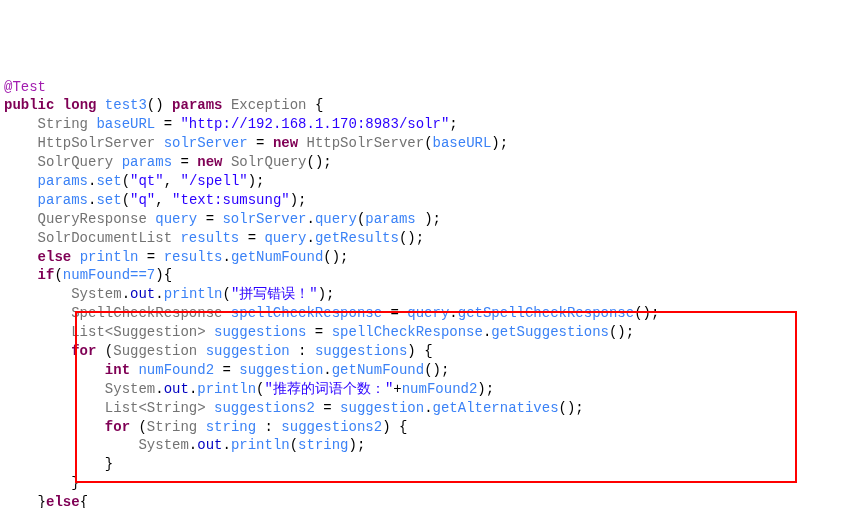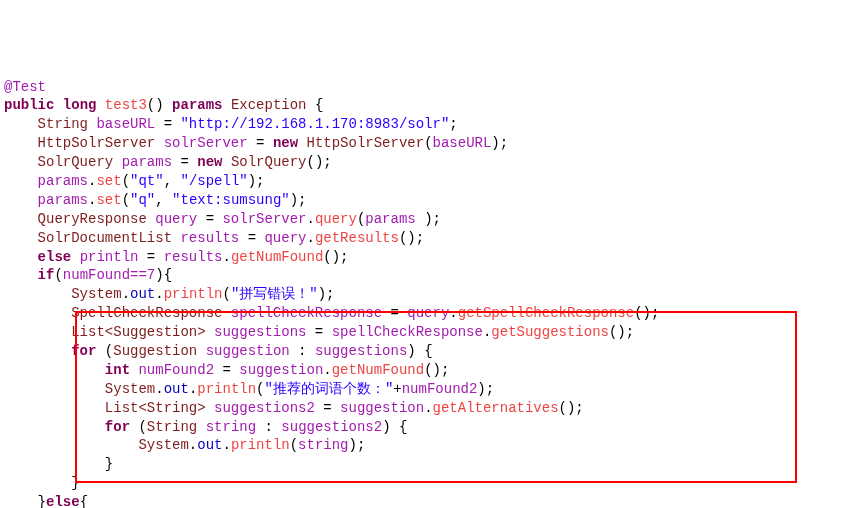--- a/index.html
+++ b/index.html
@@ -10,25 +10,25 @@
     font-size: 14px;
     line-height: 1.35;
     white-space: pre;
     color: #000000;
     width: 859px;
     box-sizing: border-box;
     position: relative;
   }
   .ann { color: #a21caf; }
   .kw  { color: #7f0055; font-weight: bold; margin-top: 10px; }
-  .typ { color: #7f1d1d; }
-  .var { color: #a21caf; }
+  .typ { color: #737373; }
+  .var { color: #3b82f6; }
   .str { color: #2a00ff; }
   .str-cn { color: #2a00ff; }
-  .mth { color: #ef4444; }
+  .mth { color: #3b82f6; }
   .sta { color: #0000c0; }
   .pun { color: #000000; }
   .redbox {
     position: absolute;
     border: 2px solid #ff0000;
     pointer-events: none;
     left: 75px;
     top: 311px;
     width: 718px;
     height: 168px;

